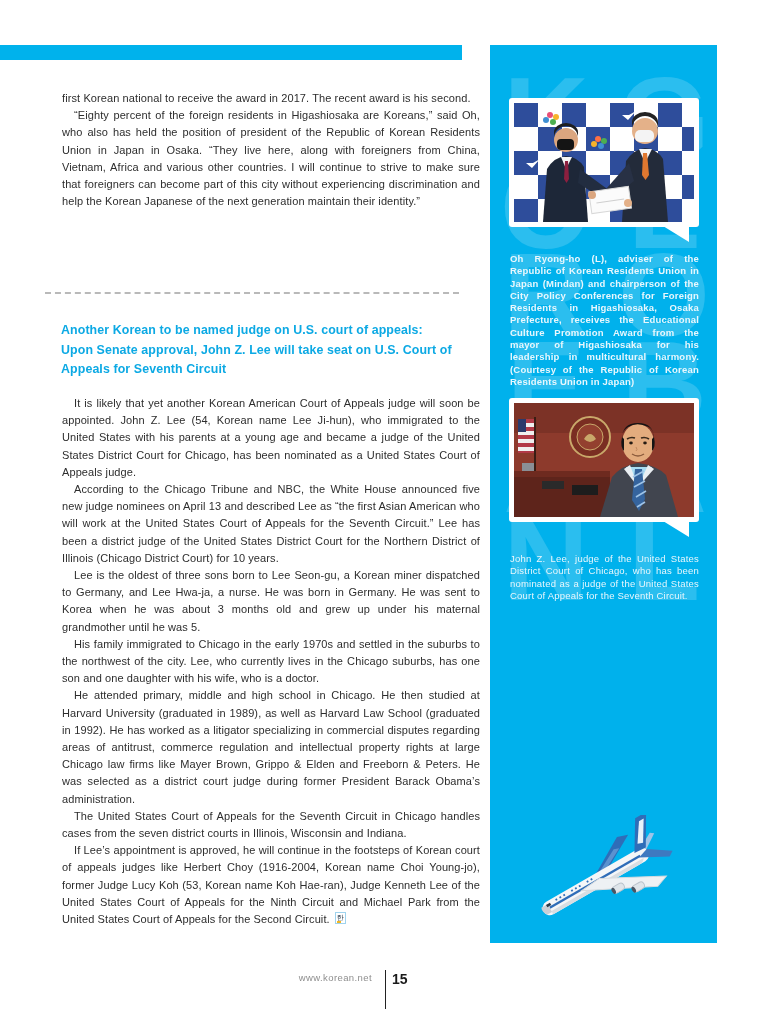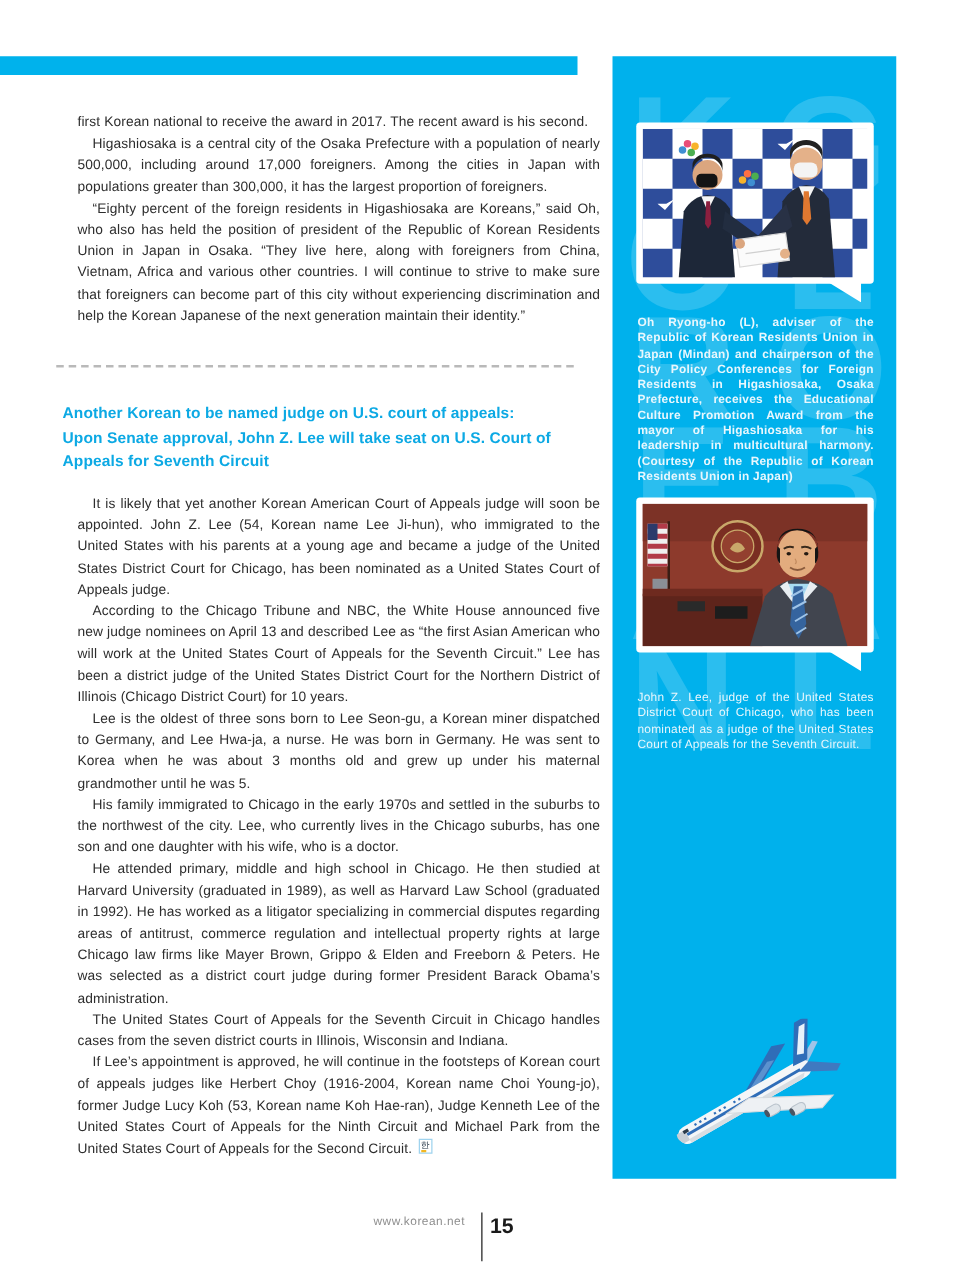--- a/index.html
+++ b/index.html
@@ -9,21 +9,21 @@
   .topbar{position:absolute;left:0;top:45px;width:462px;height:15px;background:#00b2ec;}
   
   .content{position:absolute;left:44px;top:0;width:418px;}
   .body-block{position:absolute;left:0;width:418px;margin-left:18px;}
   .b1{top:90px;}
   .b2{top:395px;}
   p.body{margin:0;font-size:11px;line-height:17.2px;color:#2d2d2d;
          text-align:justify;text-indent:12px;letter-spacing:0.1px;}
   p.body.noindent{text-indent:0;}
   .dashed{position:absolute;left:1px;top:292px;width:414px;border-top:2px dashed #b9b9b9;}
-  .heading{position:absolute;left:6px;top:321px;margin:0;color:#0ca9e4;font-weight:bold;
+  .heading{position:absolute;left:17px;top:321px;margin:0;color:#0ca9e4;font-weight:bold;
            font-size:12.4px;line-height:19.5px;letter-spacing:0.1px;white-space:nowrap;}
   .endmark{display:inline-block;vertical-align:-1px;margin-left:5px;width:9px;height:10px;
            border:1px solid #9fd3ee;position:relative;text-indent:0;
            font-size:7px;line-height:9px;text-align:center;color:#234;overflow:hidden;}
   .endmark i{position:absolute;left:1px;bottom:0;width:4px;height:2px;background:#f2b722;}
   
   .panel{position:absolute;left:490px;top:45px;width:227px;height:898px;background:#00b1ec;overflow:hidden;}
   .watermark{position:absolute;top:8px;right:-6px;writing-mode:vertical-rl;text-orientation:upright;
              font-weight:bold;font-size:118px;letter-spacing:-44px;line-height:1;
              color:rgba(255,255,255,0.17);user-select:none;}
@@ -35,34 +35,33 @@
   .ph2{top:353px;}
   .caption{position:absolute;left:20px;width:189px;margin:0;color:#e8f7fd;
            font-size:9.5px;line-height:12.3px;text-align:justify;letter-spacing:0.2px;}
   .cap1{top:208px;font-weight:bold;}
   .cap2{top:508px;}
   .plane{position:absolute;left:32px;top:770px;width:180px;height:140px;}
   
   .footer{position:absolute;left:0;top:970px;width:762px;height:42px;}
   .footer .url{position:absolute;right:390px;top:2px;font-size:9.5px;color:#8e8e8e;letter-spacing:0.4px;}
   .footer .fdiv{position:absolute;left:385px;top:0;width:1px;height:39px;background:#222;}
-  .footer .num{position:absolute;left:392px;top:1px;font-size:17px;font-weight:bold;color:#1a1a1a;}
+  .footer .num{position:absolute;left:392px;top:1px;font-size:14px;font-weight:bold;color:#1a1a1a;}
 </style>
 </head>
 <body>
 
 <div class="page">
 
   <div class="topbar"></div>
 
   <main class="content">
 
     <section class="body-block b1">
       <p class="body noindent">first Korean national to receive the award in 2017. The recent award is his second.</p>
-      <p class="body">Higashiosaka is a central city of the Osaka Prefecture with a population of nearly 500,000, including around 17,000 foreigners. Among the cities in Japan with populations greater than 300,000, it has the largest proportion of foreigners.</p>
       <p class="body">“Eighty percent of the foreign residents in Higashiosaka are Koreans,” said Oh, who also has held the position of president of the Republic of Korean Residents Union in Japan in Osaka. “They live here, along with foreigners from China, Vietnam, Africa and various other countries. I will continue to strive to make sure that foreigners can become part of this city without experiencing discrimination and help the Korean Japanese of the next generation maintain their identity.”</p>
     </section>
 
     <div class="dashed"></div>
 
     <h2 class="heading">
       <div>Another Korean to be named judge on U.S. court of appeals:</div>
       <div>Upon Senate approval, John Z. Lee will take seat on U.S. Court of</div>
       <div>Appeals for Seventh Circuit</div>
     </h2>

